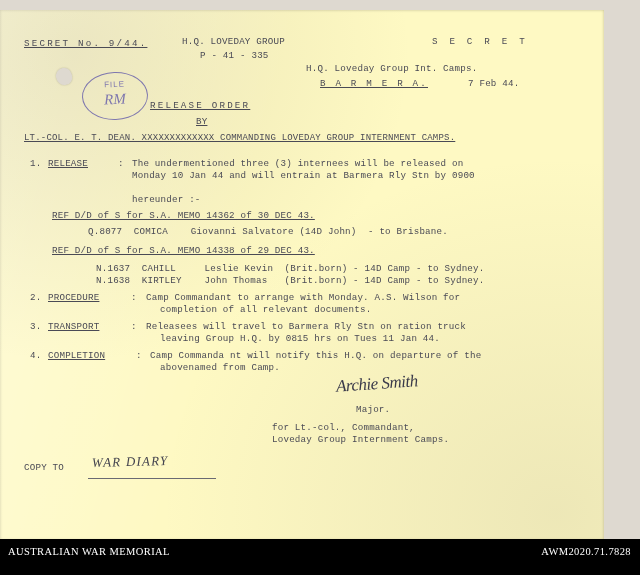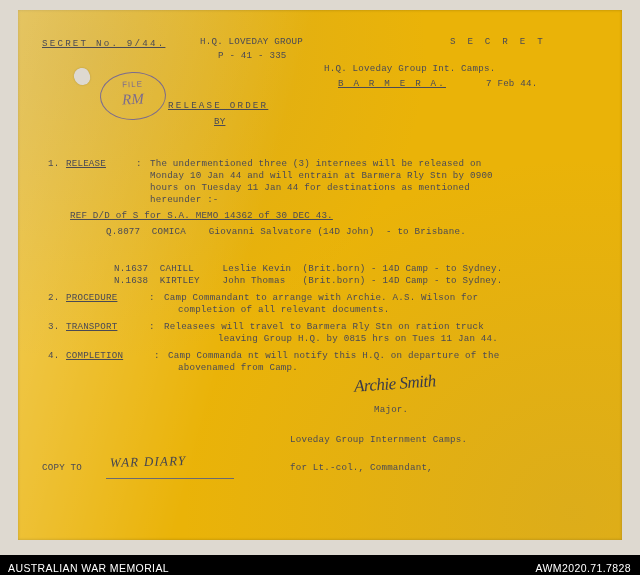--- a/index.html
+++ b/index.html
@@ -5,23 +5,23 @@
   html,body{margin:0;padding:0;}
   body{
     width:640px;height:575px;
     background:#ded9d0;
     font-family:"Liberation Mono", monospace;
     overflow:hidden;
     position:relative;
   }
   .page{
     position:absolute;
-    left:18px;top:10px;
+    left:0;top:10px;
     width:604px;height:530px;
-    background:#eab308;
+    background:#fef9c3;
     box-shadow:0 0 3px rgba(0,0,0,0.25) inset;
   }
   
   .page:before{
     content:"";position:absolute;inset:0;
     background:
       radial-gradient(ellipse at 12% 8%, rgba(150,140,120,0.18), rgba(0,0,0,0) 45%),
       radial-gradient(ellipse at 92% 95%, rgba(150,140,120,0.16), rgba(0,0,0,0) 50%),
       linear-gradient(105deg, rgba(255,255,255,0.35), rgba(0,0,0,0) 40%);
     pointer-events:none;
@@ -83,23 +83,23 @@
     letter-spacing:1.2px;
     color:#45454f;
     transform:rotate(-1.5deg);
   }
   .copyline{
     position:absolute;
     border-bottom:1px solid #6a6a72;
     height:0;
   }
   .footer{
-    position:absolute;left:0;bottom:0;width:640px;height:20px;
+    position:absolute;left:0;bottom:0;width:640px;height:36px;
     background:#000;color:#fff;
-    font-family:Liberation Sans, sans-serif;
+    font-family:Liberation Serif, serif;
     font-size:10.5px;
   }
   .footer .left{position:absolute;left:8px;top:7px;letter-spacing:0.4px;}
   .footer .right{position:absolute;right:9px;top:7px;letter-spacing:0.4px;}
 </style>
 </head>
 <body>
 
 <div class="page">
   <div class="doc">
@@ -113,56 +113,57 @@
     <div class="t" style="left:468px;top:68px;">7 Feb 44.</div>
 
     <div class="punch"></div>
     <div class="stamp">
       <div class="s1">FILE</div>
       <div class="s2">RM</div>
     </div>
 
     <div class="t u sp2" style="left:150px;top:90px;">RELEASE ORDER</div>
     <div class="t u" style="left:196px;top:106px;">BY</div>
+    <div class="t u" style="left:24px;top:122px;font-size:9px;">LT.-COL. E. T. DEAN. XXXXXXXXXXXXX COMMANDING LOVEDAY GROUP INTERNMENT CAMPS.</div>
 
     <div class="t" style="left:30px;top:148px;">1.</div>
     <div class="t u" style="left:48px;top:148px;">RELEASE</div>
     <div class="t" style="left:118px;top:148px;">:</div>
     <div class="t" style="left:132px;top:148px;">The undermentioned three (3) internees will be released on</div>
     <div class="t" style="left:132px;top:160px;">Monday 10 Jan 44 and will entrain at Barmera Rly Stn by 0900</div>
-    <div class="t" style="left:132px;top:172px;">hours on Tuesday 11 Jan 44 for destinations as mentioned</div>
     <div class="t" style="left:132px;top:184px;">hereunder :-</div>
 
     <div class="t u" style="left:52px;top:200px;">REF D/D of S for S.A. MEMO 14362 of 30 DEC 43.</div>
     <div class="t" style="left:88px;top:216px;">Q.8077  COMICA    Giovanni Salvatore (14D John)  - to Brisbane.</div>
 
+    <div class="t u" style="left:52px;top:235px;">REF D/D of S for S.A. MEMO 14338 of 29 DEC 43.</div>
     <div class="t" style="left:96px;top:253px;">N.1637  CAHILL     Leslie Kevin  (Brit.born) - 14D Camp - to Sydney.</div>
     <div class="t" style="left:96px;top:265px;">N.1638  KIRTLEY    John Thomas   (Brit.born) - 14D Camp - to Sydney.</div>
 
     <div class="t" style="left:30px;top:282px;">2.</div>
     <div class="t u" style="left:48px;top:282px;">PROCEDURE</div>
     <div class="t" style="left:131px;top:282px;">:</div>
-    <div class="t" style="left:146px;top:282px;">Camp Commandant to arrange with Archie. A.S. Wilson for</div>
+    <div class="t" style="left:146px;top:282px;">Camp Commandant to arrange with Monday. A.S. Wilson for</div>
     <div class="t" style="left:160px;top:294px;text-align:right;">completion of all relevant documents.</div>
 
     <div class="t" style="left:30px;top:311px;">3.</div>
     <div class="t u" style="left:48px;top:311px;">TRANSPORT</div>
     <div class="t" style="left:131px;top:311px;">:</div>
     <div class="t" style="left:146px;top:311px;">Releasees will travel to Barmera Rly Stn on ration truck</div>
-    <div class="t" style="left:160px;top:323px;margin-left:40px;">leaving Group H.Q. by 0815 hrs on Tues 11 Jan 44.</div>
+    <div class="t" style="left:160px;top:323px;">leaving Group H.Q. by 0815 hrs on Tues 11 Jan 44.</div>
 
     <div class="t" style="left:30px;top:340px;">4.</div>
     <div class="t u" style="left:48px;top:340px;">COMPLETION</div>
     <div class="t" style="left:136px;top:340px;">:</div>
     <div class="t" style="left:160px;top:352px;">abovenamed from Camp.</div>
     <div class="t" style="left:150px;top:340px;">Camp Commanda nt will notify this H.Q. on departure of the</div>
 
     <div class="sig" style="left:336px;top:368px;">Archie Smith</div>
     <div class="t" style="left:356px;top:394px;">Major.</div>
-    <div class="t" style="left:272px;top:412px;margin-top:40px;">for Lt.-col., Commandant,</div>
+    <div class="t" style="left:272px;top:412px;">for Lt.-col., Commandant,</div>
     <div class="t" style="left:272px;top:424px;">Loveday Group Internment Camps.</div>
 
     <div class="t" style="left:24px;top:452px;">COPY TO</div>
     <div class="handwrite" style="left:92px;top:446px;">WAR DIARY</div>
     <div class="copyline" style="left:88px;top:468px;width:128px;"></div>
 
   </div>
 </div>
 
 <div class="footer">

